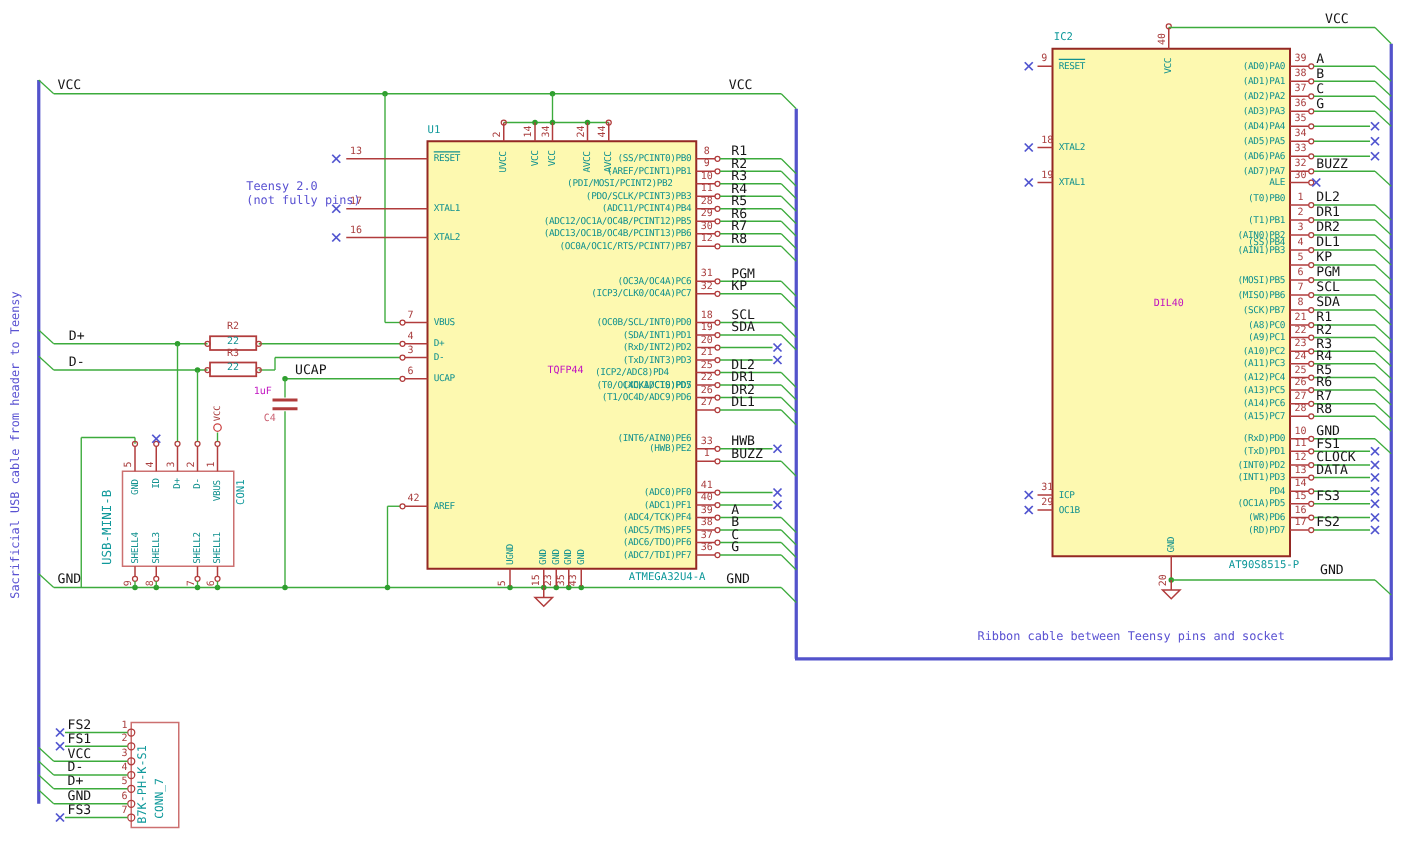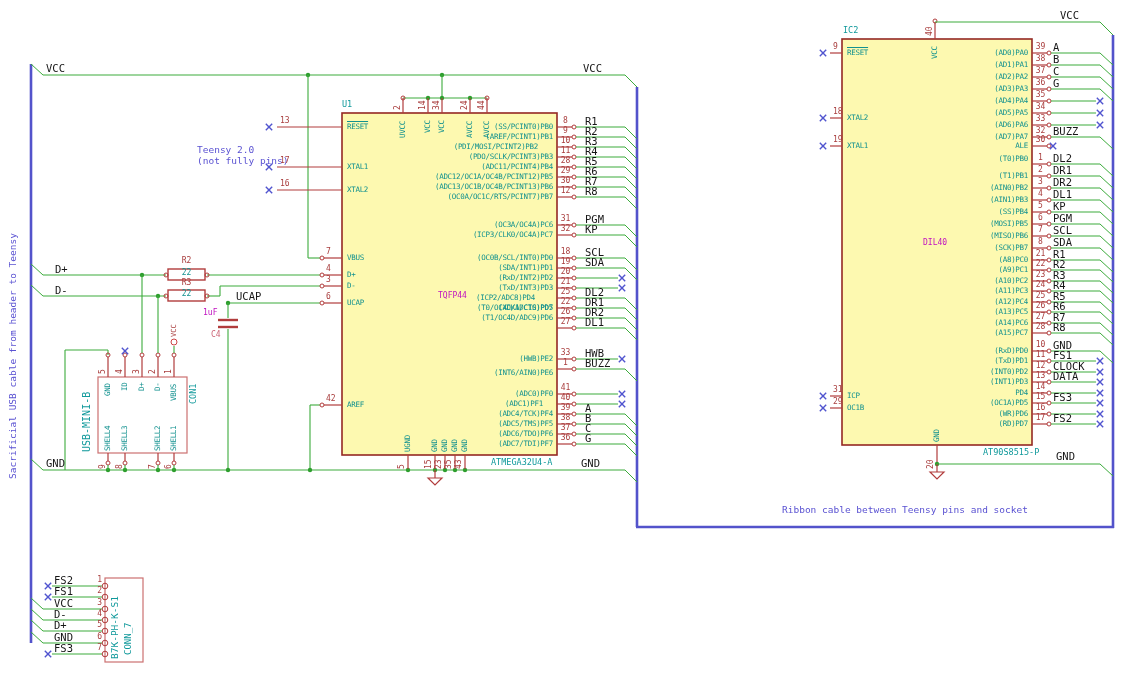--- a/index.html
+++ b/index.html
@@ -460,21 +460,21 @@
   <div class="txt net" style="left:55px;top:285px">D-</div>
   <div class="txt net" style="left:236px;top:291px">UCAP</div>
   <div class="txt net" style="left:46px;top:458px">GND</div>
   <div class="txt net" style="left:581px;top:458px">GND</div>
   <div class="txt net" style="left:1060px;top:10px">VCC</div>
   <div class="txt net" style="left:1056px;top:451px">GND</div>
   <div class="txt rot" style="left:171px;top:337px;font-size:7px;color:#a93e3e">VCC</div>
 
   <div class="txt ref" style="left:342px;top:100px">U1</div>
   <div class="txt val" style="left:438px;top:292px">TQFP44</div>
-  <div class="txt ref" style="left:491px;top:458px">ATMEGA32U4-A</div>
+  <div class="txt ref" style="left:503px;top:458px">ATMEGA32U4-A</div>
   <div class="txt ref" style="left:843px;top:26px">IC2</div>
   <div class="txt val" style="left:923px;top:239px">DIL40</div>
   <div class="txt ref" style="left:983px;top:448px">AT90S8515-P</div>
   <div class="txt ref rot" style="left:189px;top:404px">CON1</div>
   <div class="txt ref rot" style="left:82px;top:452px;font-size:10px">USB-MINI-B</div>
   <div class="txt ref rot" style="left:110px;top:659px;font-size:9.5px">B7K-PH-K-S1</div>
   <div class="txt ref rot" style="left:124px;top:655px;font-size:9px">CONN_7</div>
   <div class="txt pnum ctr" style="left:168px;top:257px;width:37px">R2</div>
   <div class="txt ctr" style="left:168px;top:269px;width:37px;font-size:8px;color:#12918f">22</div>
   <div class="txt pnum ctr" style="left:168px;top:279px;width:37px">R3</div>
@@ -548,26 +548,26 @@
     <div class="txt pnum ctr" style="left: 558px; top: 308px;;width:15px">26</div>
     <div class="txt pname rt " style="left: 333px; top: 314px;;width:220px">(T1/OC4D/ADC9)PD6</div>
     <div class="txt net" style="left: 585px; top: 306.5px;">DR2</div>
     <div class="txt pnum ctr" style="left: 558px; top: 318px;;width:15px">27</div>
     <div class="txt pname rt " style="left: 333px; top: 304px;;width:220px">(T0/OC4D/ADC10)PD7</div>
     <div class="txt net" style="left: 585px; top: 316.5px;">DL1</div>
     <div class="txt pnum ctr" style="left: 558px; top: 349px;;width:15px">33</div>
     <div class="txt pname rt " style="left: 333px; top: 355px;;width:220px">(HWB)PE2</div>
     <div class="txt net" style="left: 585px; top: 347.5px;">HWB</div>
     <div class="txt pnum ctr" style="left: 558px; top: 359px;;width:15px">1</div>
-    <div class="txt pname rt " style="left: 333px; top: 369px;;width:220px">(INT6/AIN0)PE6</div>
+    <div class="txt pname rt " style="left: 333px; top: 347px;;width:220px">(INT6/AIN0)PE6</div>
     <div class="txt net" style="left: 585px; top: 357.5px;">BUZZ</div>
     <div class="txt pnum ctr" style="left: 558px; top: 384px;;width:15px">41</div>
     <div class="txt pname rt " style="left: 333px; top: 390px;;width:220px">(ADC0)PF0</div>
     <div class="txt pnum ctr" style="left: 558px; top: 394px;;width:15px">40</div>
-    <div class="txt pname rt " style="left: 323px; top: 400px;;width:220px">(ADC1)PF1</div>
+    <div class="txt pname rt " style="left: 333px; top: 400px;;width:220px">(ADC1)PF1</div>
     <div class="txt pnum ctr" style="left: 558px; top: 404px;;width:15px">39</div>
     <div class="txt pname rt " style="left: 333px; top: 410px;;width:220px">(ADC4/TCK)PF4</div>
     <div class="txt net" style="left: 585px; top: 402.5px;">A</div>
     <div class="txt pnum ctr" style="left: 558px; top: 414px;;width:15px">38</div>
     <div class="txt pname rt " style="left: 333px; top: 420px;;width:220px">(ADC5/TMS)PF5</div>
     <div class="txt net" style="left: 585px; top: 412.5px;">B</div>
     <div class="txt pnum ctr" style="left: 558px; top: 424px;;width:15px">37</div>
     <div class="txt pname rt " style="left: 333px; top: 430px;;width:220px">(ADC6/TDO)PF6</div>
     <div class="txt net" style="left: 585px; top: 422.5px;">C</div>
     <div class="txt pnum ctr" style="left: 558px; top: 434px;;width:15px">36</div>
@@ -638,21 +638,21 @@
     <div class="txt pnum ctr" style="left: 1033px; top: 166px;;width:15px">2</div>
     <div class="txt pname rt " style="left: 808px; top: 172px;;width:220px">(T1)PB1</div>
     <div class="txt net" style="left: 1053px; top: 164.5px;">DR1</div>
     <div class="txt pnum ctr" style="left: 1033px; top: 178px;;width:15px">3</div>
     <div class="txt pname rt " style="left: 808px; top: 184px;;width:220px">(AIN0)PB2</div>
     <div class="txt net" style="left: 1053px; top: 176.5px;">DR2</div>
     <div class="txt pnum ctr" style="left: 1033px; top: 190px;;width:15px">4</div>
     <div class="txt pname rt " style="left: 808px; top: 196px;;width:220px">(AIN1)PB3</div>
     <div class="txt net" style="left: 1053px; top: 188.5px;">DL1</div>
     <div class="txt pnum ctr" style="left: 1033px; top: 202px;;width:15px">5</div>
-    <div class="txt pname rt " style="left: 808px; top: 208px;;width:220px">(SS)PB4</div>
+    <div class="txt pname rt " style="left: 808px; top: 190px;;width:220px">(SS)PB4</div>
     <div class="txt net" style="left: 1053px; top: 200.5px;">KP</div>
     <div class="txt pnum ctr" style="left: 1033px; top: 214px;;width:15px">6</div>
     <div class="txt pname rt " style="left: 808px; top: 220px;;width:220px">(MOSI)PB5</div>
     <div class="txt net" style="left: 1053px; top: 212.5px;">PGM</div>
     <div class="txt pnum ctr" style="left: 1033px; top: 226px;;width:15px">7</div>
     <div class="txt pname rt " style="left: 808px; top: 232px;;width:220px">(MISO)PB6</div>
     <div class="txt net" style="left: 1053px; top: 224.5px;">SCL</div>
     <div class="txt pnum ctr" style="left: 1033px; top: 238px;;width:15px">8</div>
     <div class="txt pname rt " style="left: 808px; top: 244px;;width:220px">(SCK)PB7</div>
     <div class="txt net" style="left: 1053px; top: 236.5px;">SDA</div>

